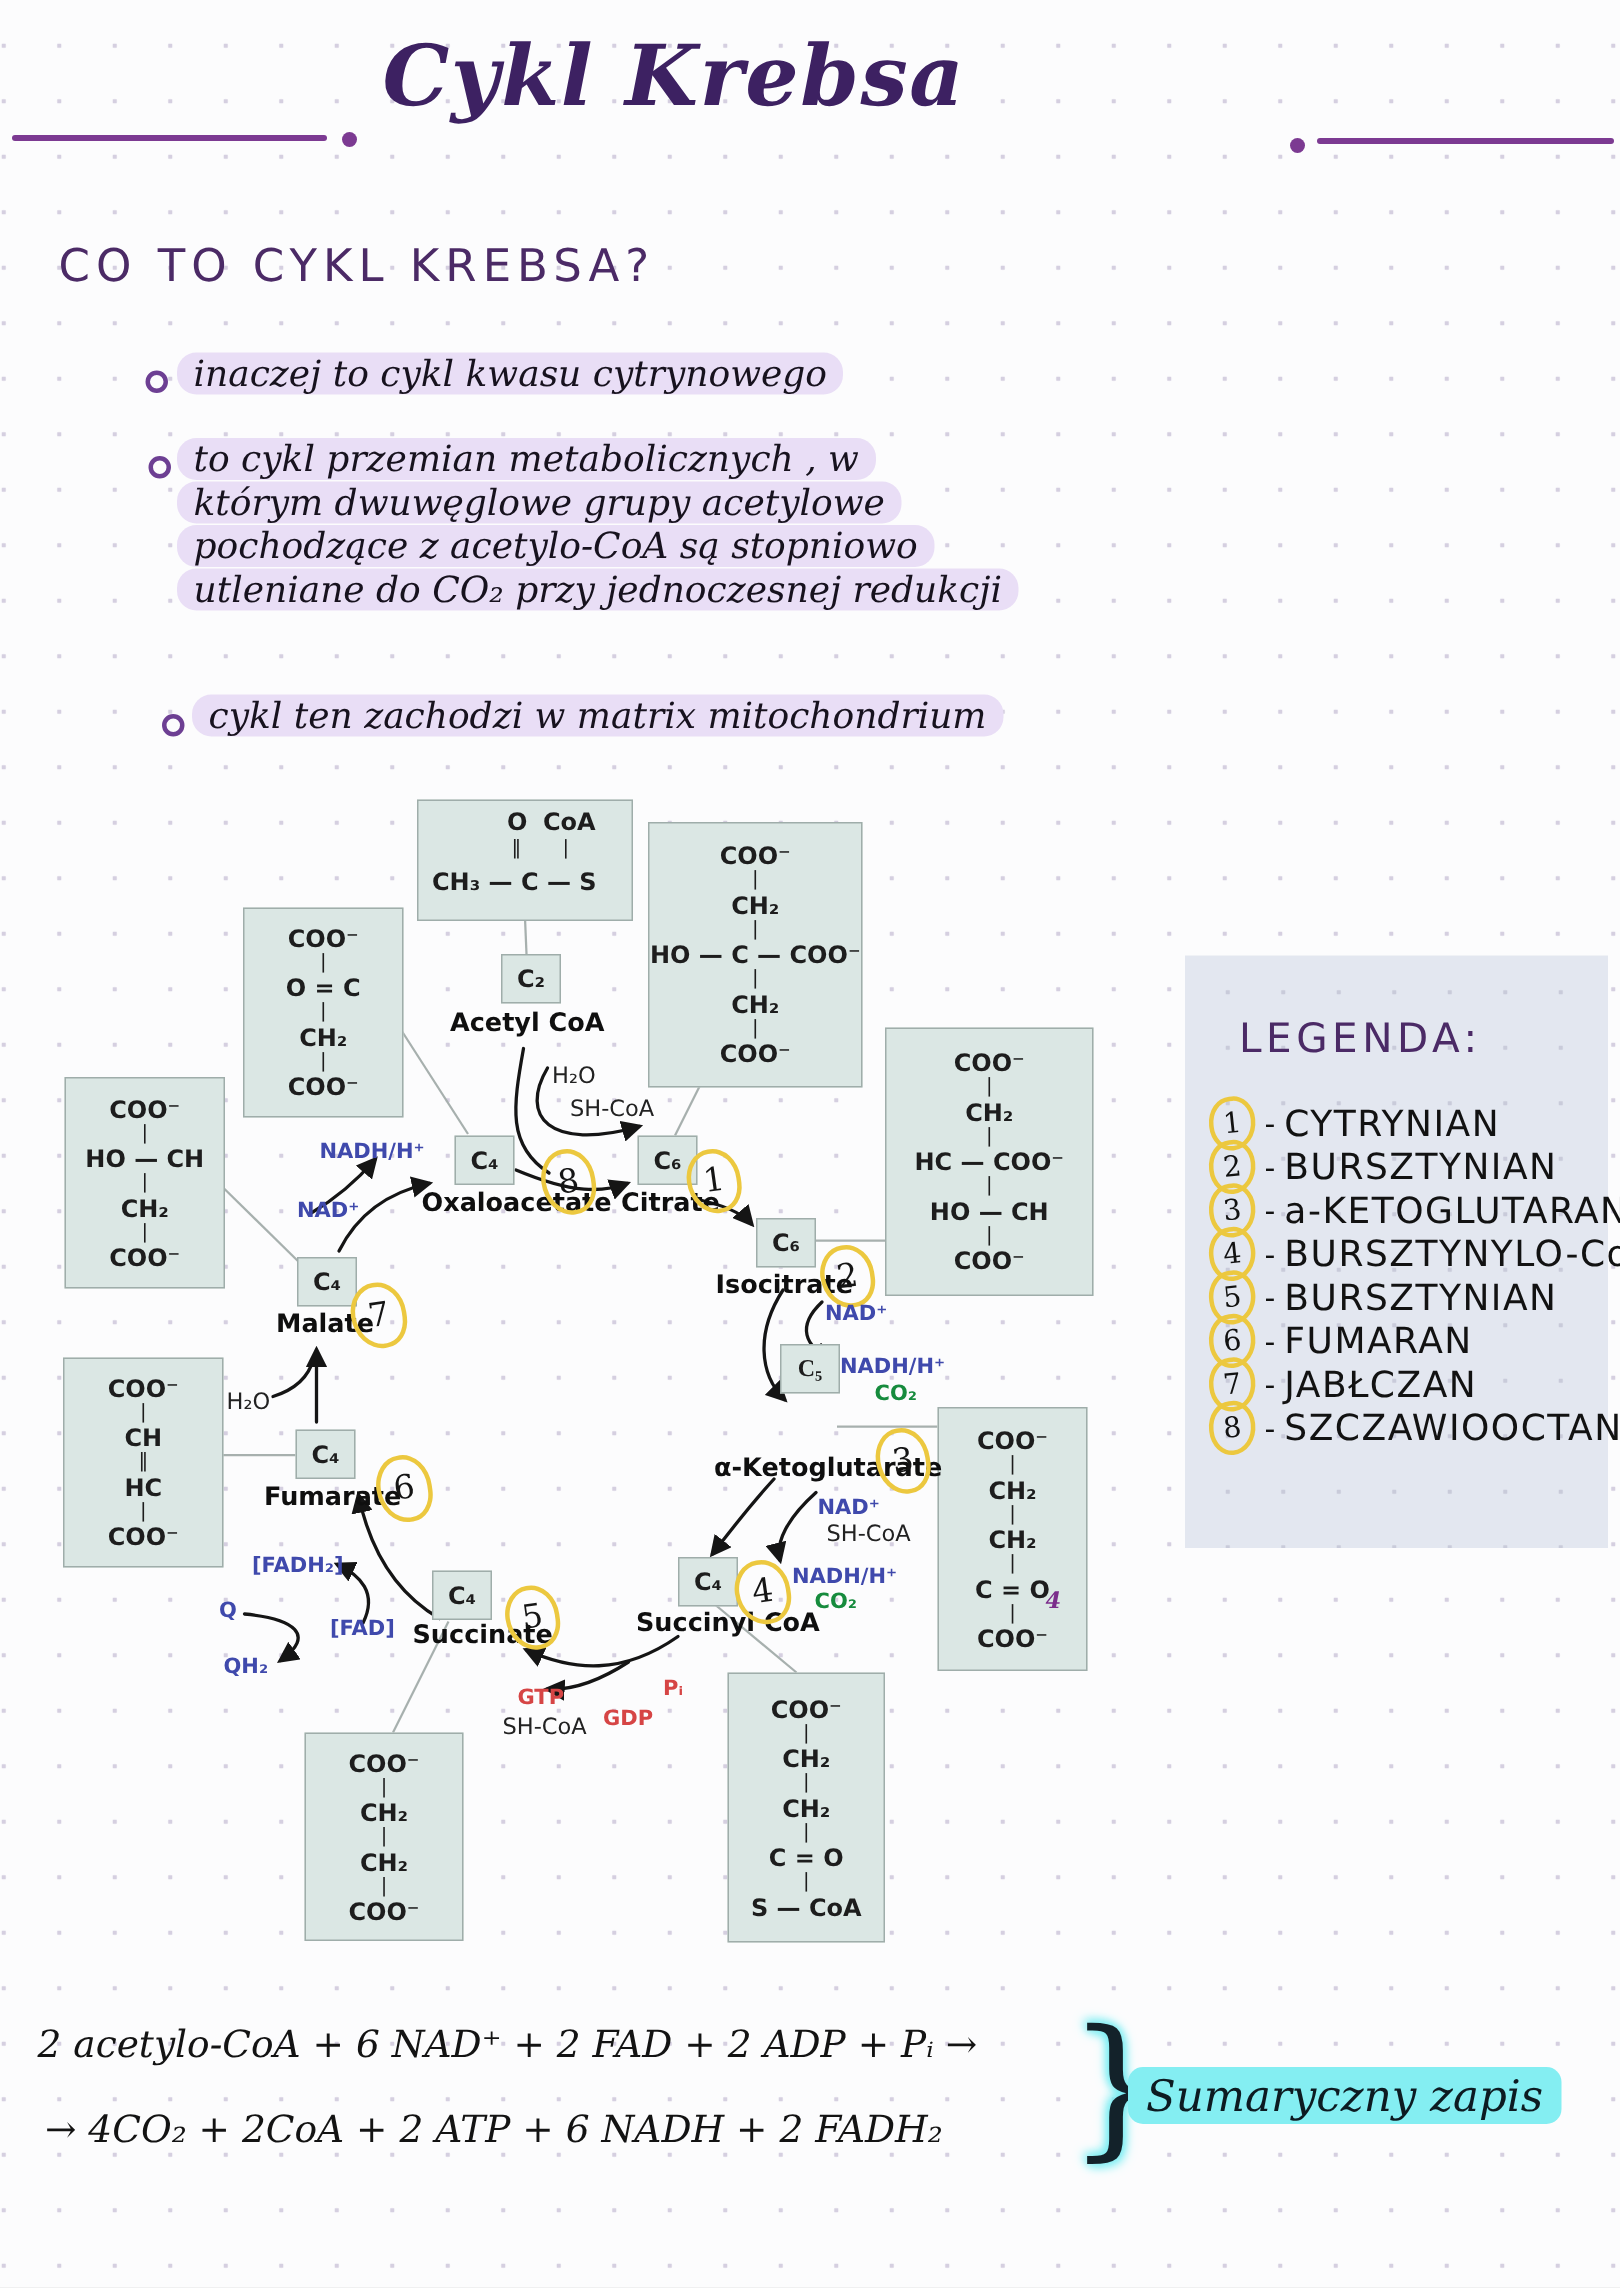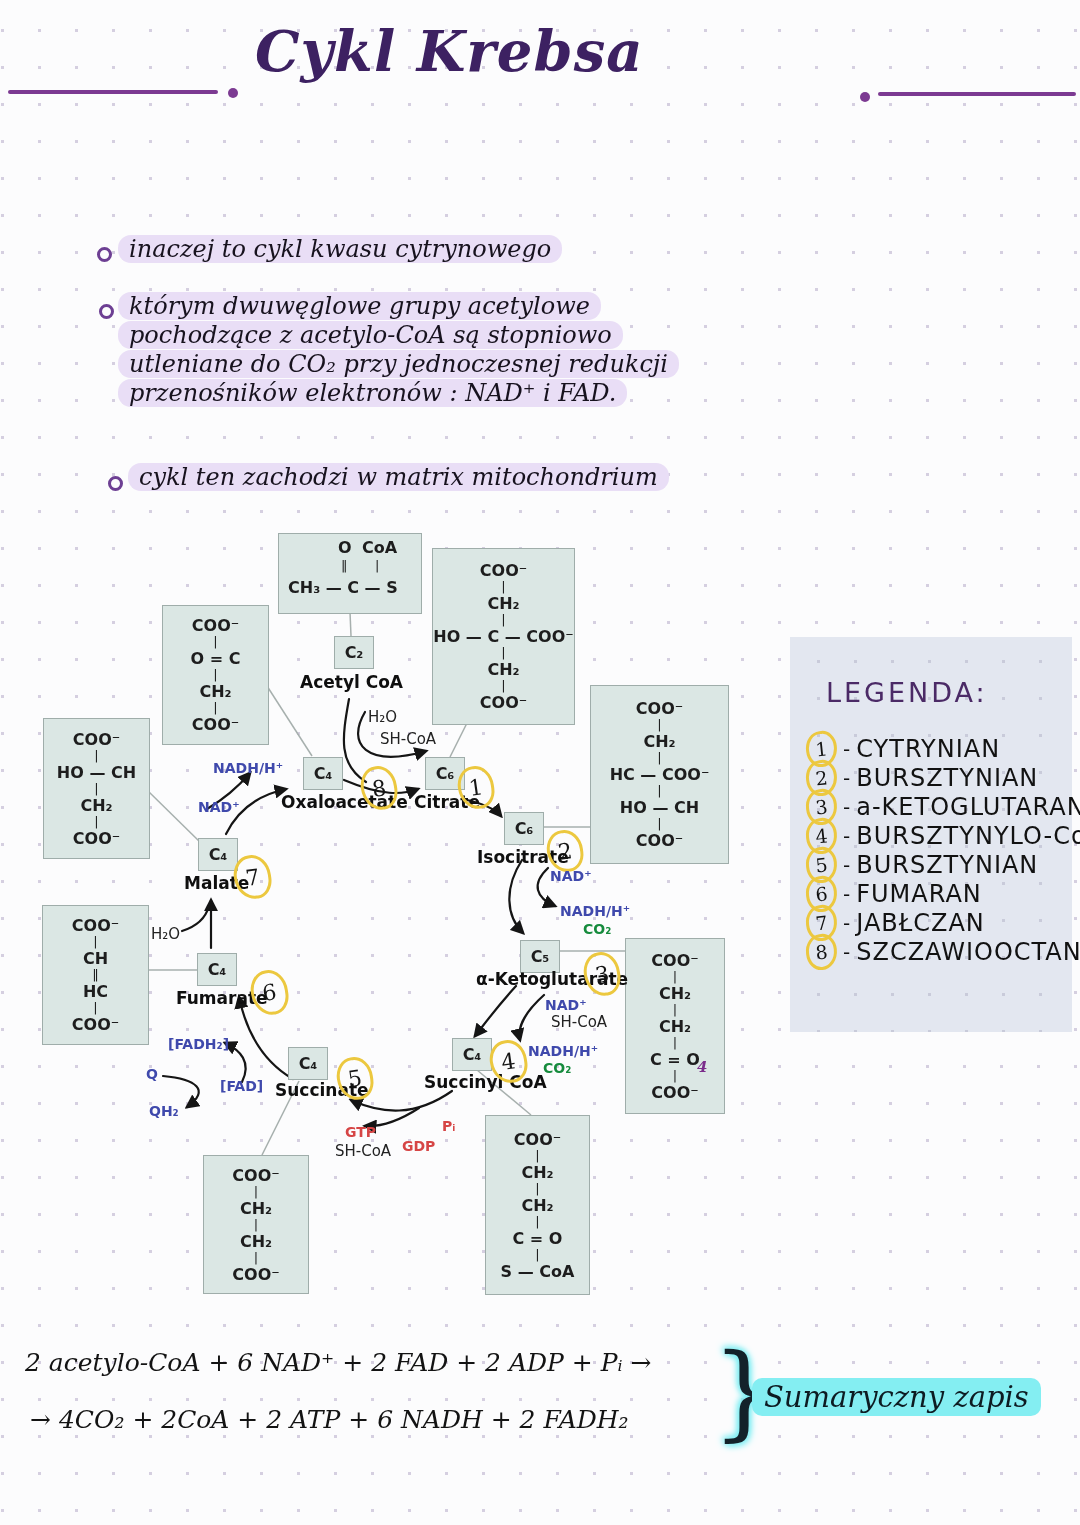--- a/index.html
+++ b/index.html
@@ -61,32 +61,33 @@
 <body>
 
 <div class="page">
 
   <div class="abs rule" style="left:8px;top:90px;width:210px;"></div>
   <div class="abs tdot" style="left:228px;top:88px;"></div>
   <div class="abs title" style="left:255px;top:18px;">Cykl Krebsa</div>
   <div class="abs tdot" style="left:860px;top:92px;"></div>
   <div class="abs rule" style="left:878px;top:92px;width:198px;"></div>
 
+  <div class="abs heading" style="left:39px;top:160px;">CO TO CYKL KREBSA?</div>
 
   <div class="abs bullet-marker" style="left:97px;top:247px;"></div>
   <div class="abs" style="left:118px;top:235px;">
       <span class="bullet-line">inaczej to cykl kwasu cytrynowego</span>
     </div>
 
   <div class="abs bullet-marker" style="left:99px;top:304px;"></div>
   <div class="abs" style="left:118px;top:292px;">
+      <span class="bullet-line">to cykl przemian metabolicznych , w</span>
       <span class="bullet-line">którym dwuwęglowe grupy acetylowe</span>
       <span class="bullet-line">pochodzące z acetylo-CoA są stopniowo</span>
       <span class="bullet-line">utleniane do CO₂ przy jednoczesnej redukcji</span>
-      <span class="bullet-line">przenośników elektronów : NAD⁺ i FAD.</span>
     </div>
 
   <div class="abs bullet-marker" style="left:108px;top:476px;"></div>
   <div class="abs" style="left:128px;top:463px;">
       <span class="bullet-line">cykl ten zachodzi w matrix mitochondrium</span>
     </div>
 
   <svg class="overlay" width="1080" height="1525" viewBox="0 0 1080 1525">
     <defs>
       <marker id="ah" viewBox="0 0 10 10" refX="8" refY="5" markerWidth="6.5" markerHeight="6.5" orient="auto-start-reverse">
@@ -210,21 +211,21 @@
       <span class="srow">CH₂</span>
       <span class="srow bond">|</span>
       <span class="srow">COO⁻</span>
     </div>
   <span class="abs annot" style="left:697px;top:1058px;">4</span>
 
   <div class="abs cbox" style="left:334px;top:636px;width:38px;height:31px;">C₂</div>
   <div class="abs cbox" style="left:303px;top:757px;width:38px;height:31px;">C₄</div>
   <div class="abs cbox" style="left:425px;top:757px;width:38px;height:31px;">C₆</div>
   <div class="abs cbox" style="left:504px;top:812px;width:38px;height:31px;">C₆</div>
-  <div class="abs cbox" style="left:520px;top:940px;width:38px;height:31px;">C₅</div>
+  <div class="abs cbox" style="left:520px;top:896px;width:38px;height:31px;font-family:Liberation Serif, serif;">C₅</div>
   <div class="abs cbox" style="left:452px;top:1038px;width:38px;height:31px;">C₄</div>
   <div class="abs cbox" style="left:288px;top:1047px;width:38px;height:31px;">C₄</div>
   <div class="abs cbox" style="left:197px;top:953px;width:38px;height:31px;">C₄</div>
   <div class="abs cbox" style="left:198px;top:838px;width:38px;height:31px;">C₄</div>
 
   <div class="abs nlabel" style="left:300px;top:672px;">Acetyl CoA</div>
   <div class="abs nlabel" style="left:281px;top:792px;">Oxaloacetate</div>
   <div class="abs nlabel" style="left:414px;top:792px;">Citrate</div>
   <div class="abs nlabel" style="left:477px;top:847px;">Isocitrate</div>
   <div class="abs nlabel" style="left:476px;top:969px;">α-Ketoglutarate</div>

